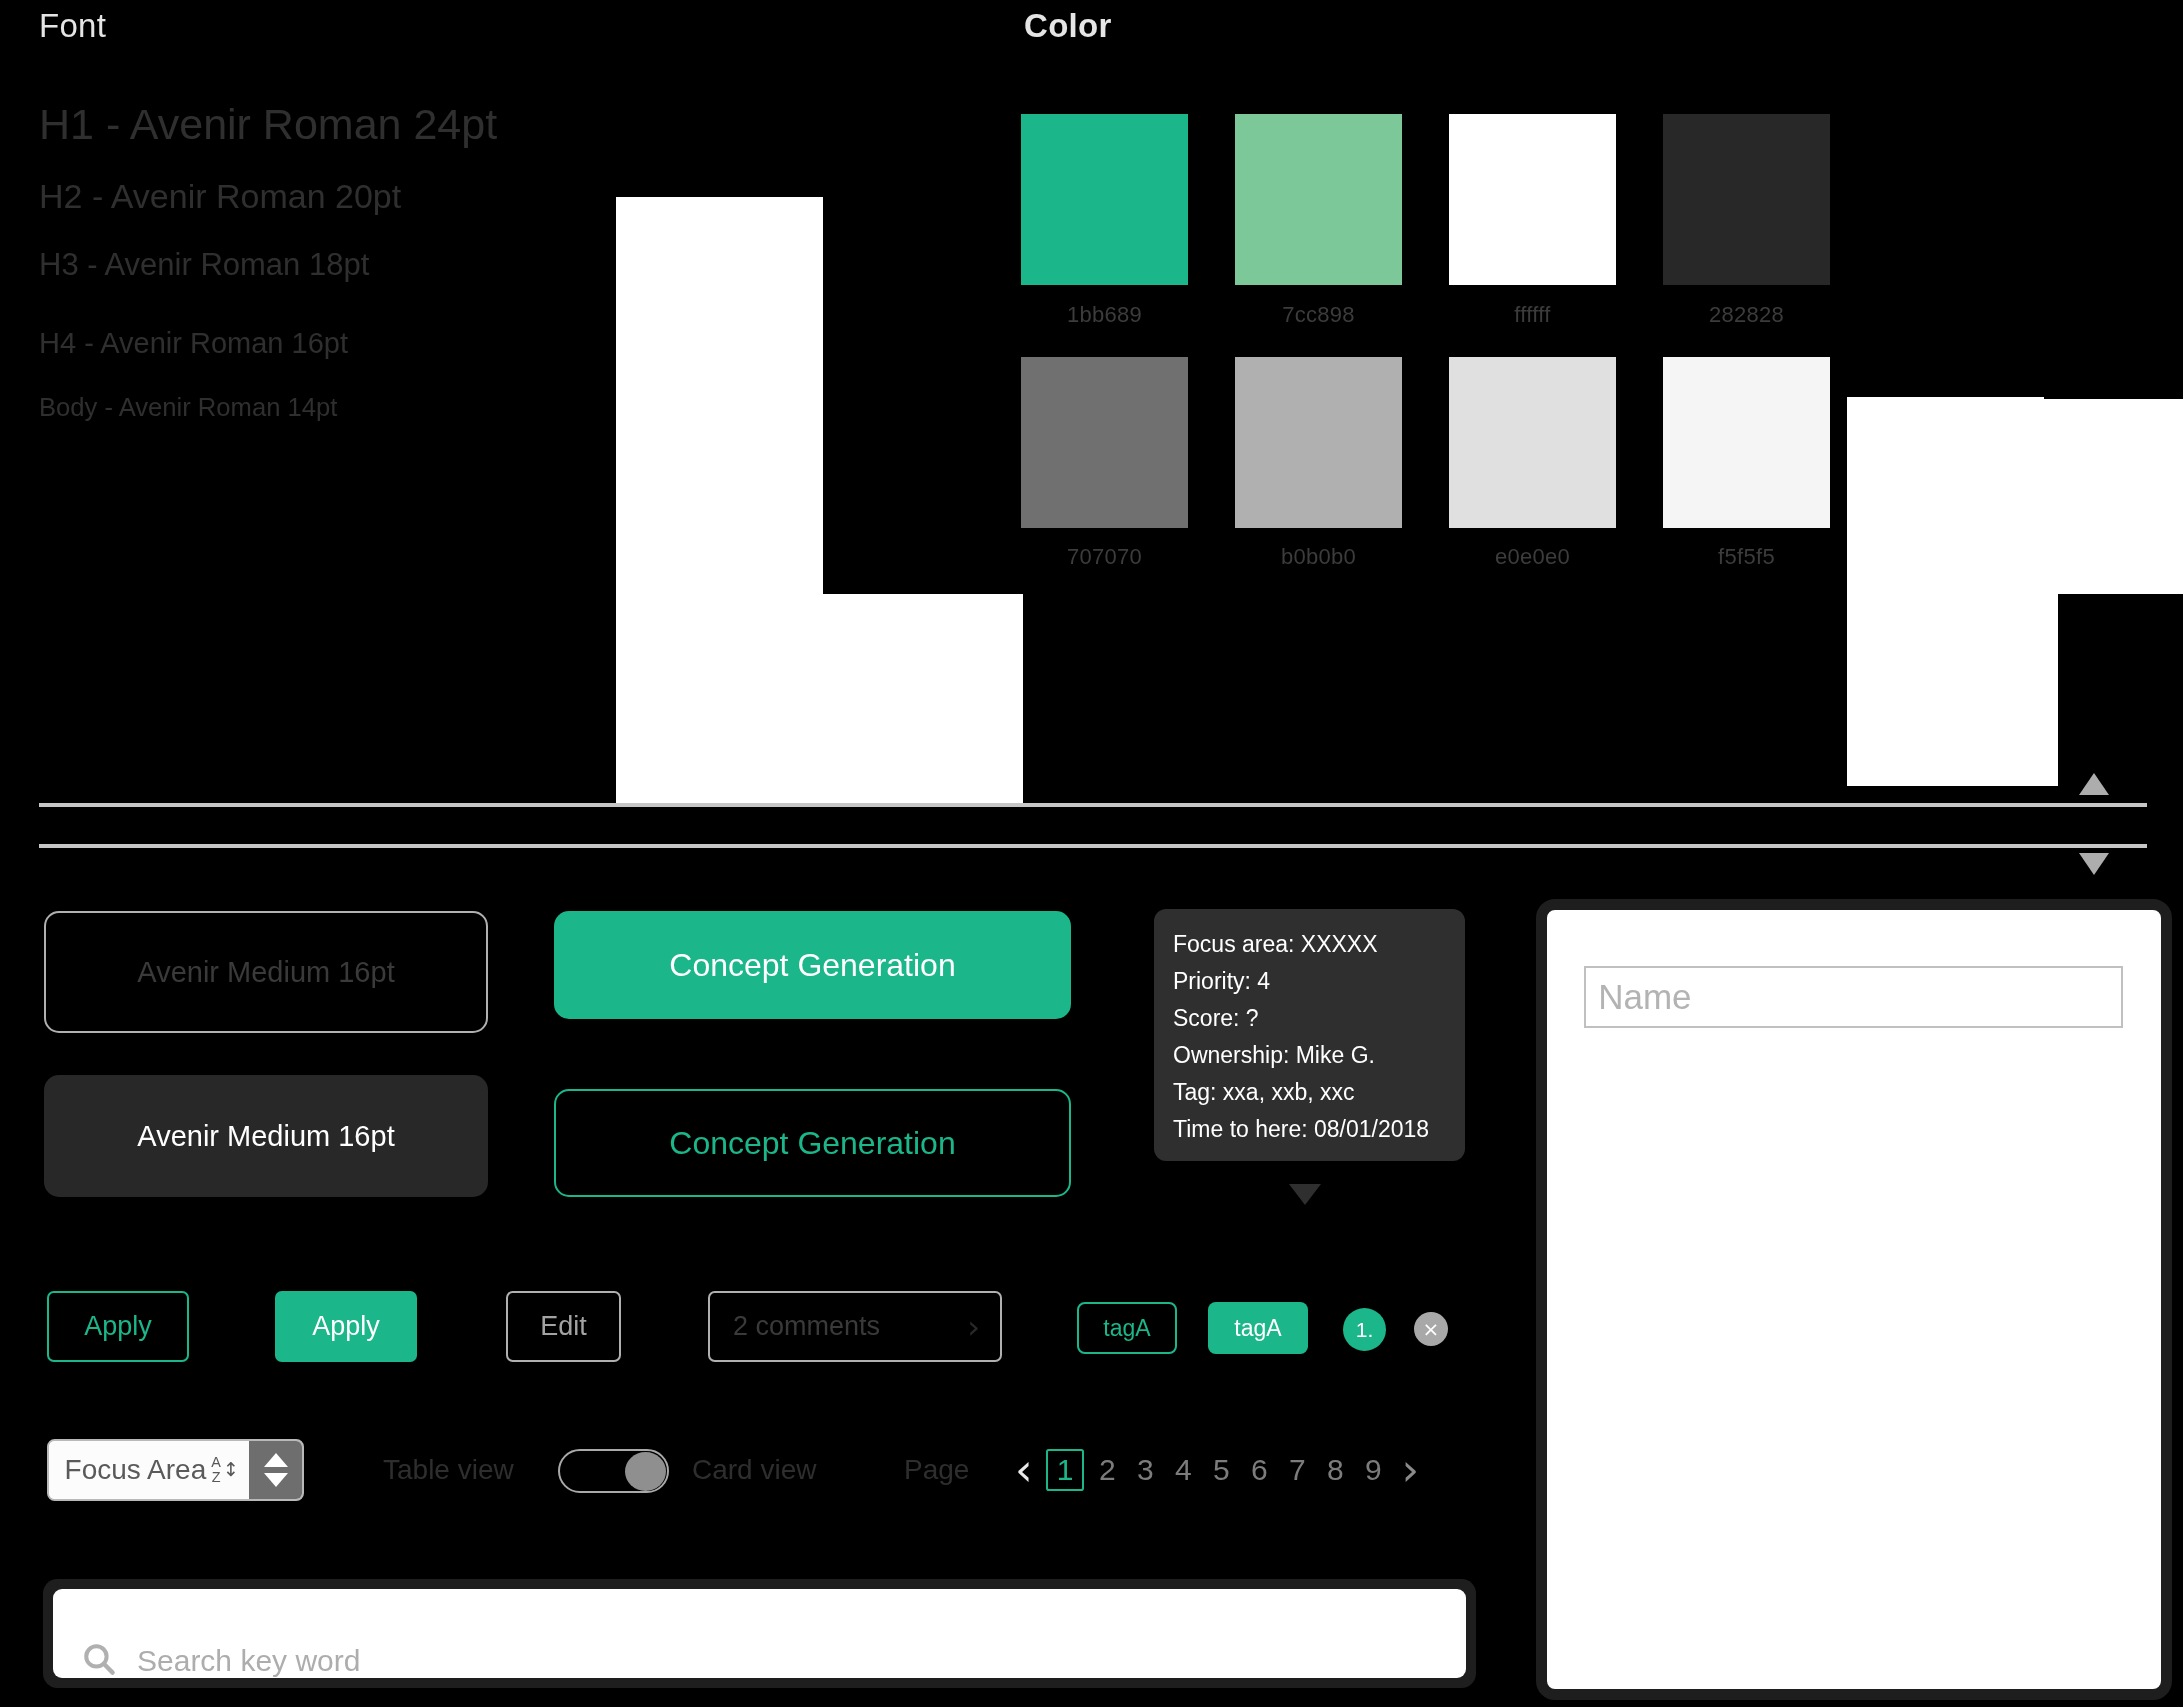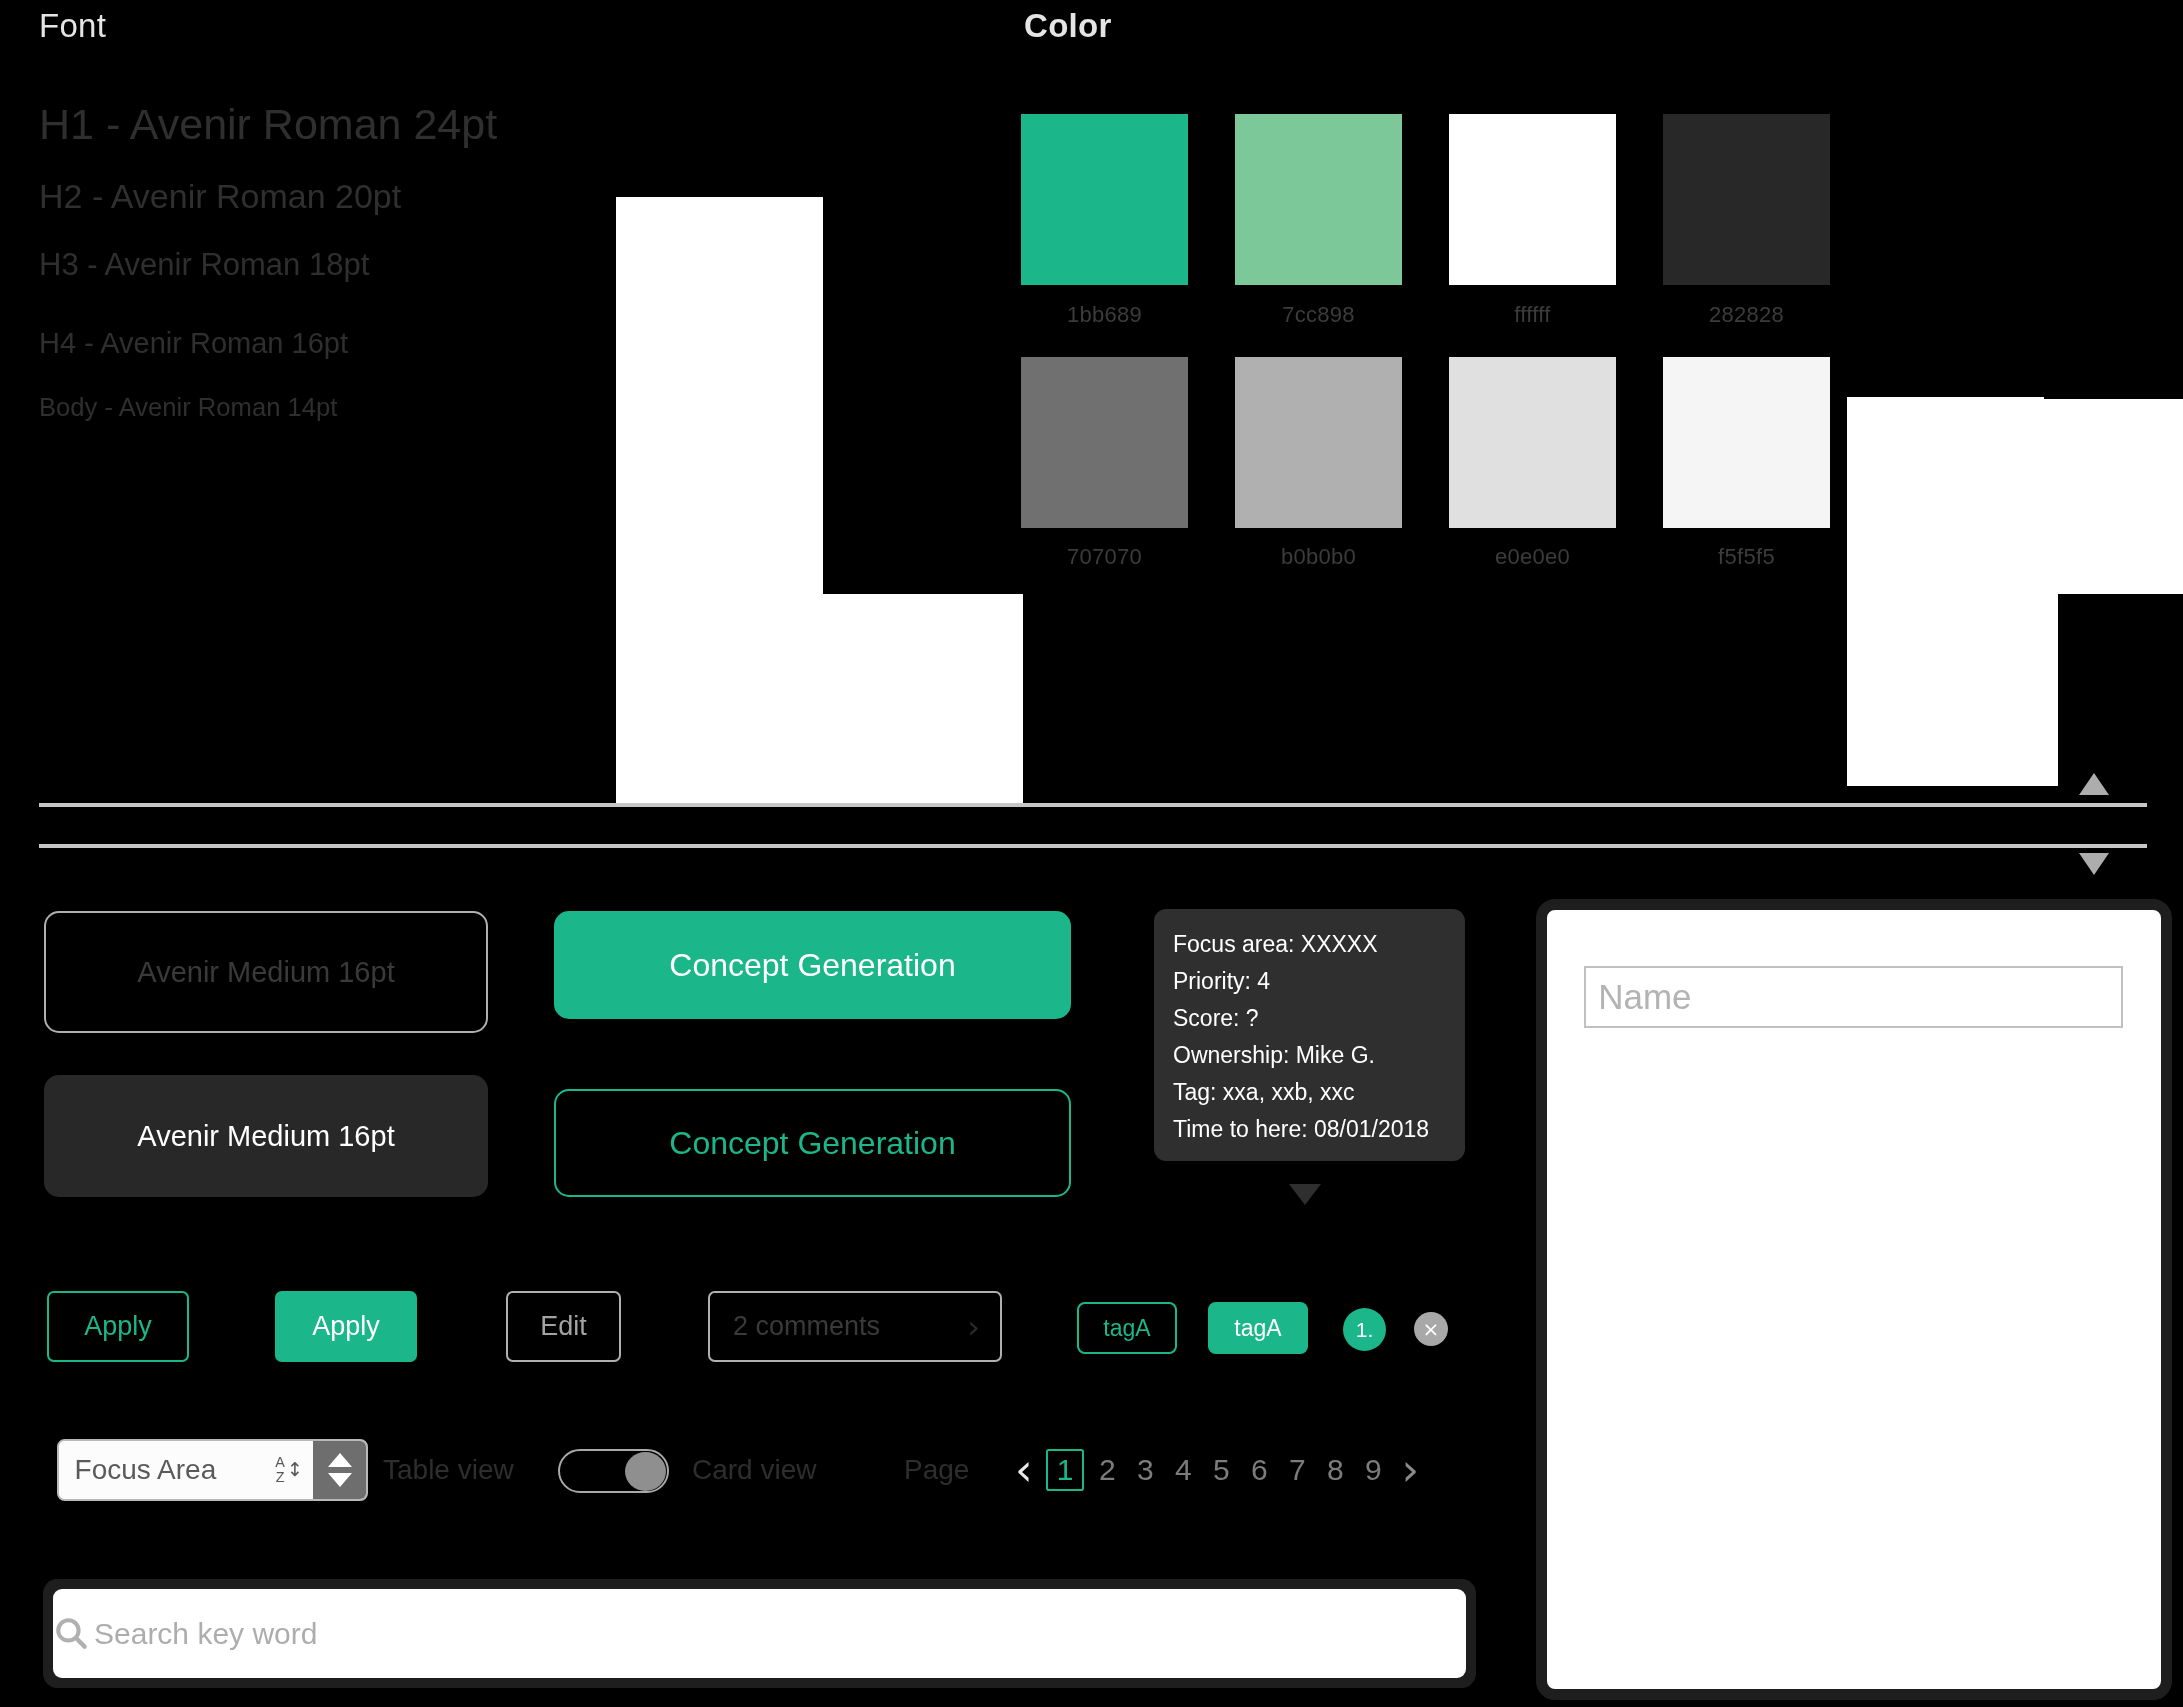--- a/index.html
+++ b/index.html
@@ -235,22 +235,22 @@
     border-radius: 50%;
     background: #a8a8a8;
     color: #ffffff;
     display: flex; align-items: center; justify-content: center;
     font-size: 20px;
     font-family: "DejaVu Sans", sans-serif;
   }
 
   
   .select-wrap {
-    left: 57px; top: 1439px;
-    width: 311px; height: 62px;
+    left: 47px; top: 1439px;
+    width: 257px; height: 62px;
     display: flex;
     border-radius: 7.8px;
     overflow: hidden;
     border: 2.2px solid #b9b9b9;
     background: #ffffff;
   }
   .select-body {
     flex: 1;
     display: flex; align-items: center;
     padding-left: 15.6px;
@@ -333,22 +333,23 @@
     left: 43px; top: 1579px;
     width: 1433px; height: 109px;
     background: #1e1e1e;
     border-radius: 14.4px;
     padding: 10px;
   }
   .search-inner {
     width: 100%; height: 100%;
     background: #ffffff;
     border-radius: 9px;
-    display: flex; align-items: center;
-    gap: 4px;
+    display: flex; align-items: flex-end;
+    padding-left: 28px;
+    gap: 19px;
   }
   .search-icon-svg { flex: none; }
   .search-placeholder { font-size: 30px; color: #adadad; }
 </style>
 </head>
 <body>
 
 <div id="root">
 
   <div class="top-panel">

